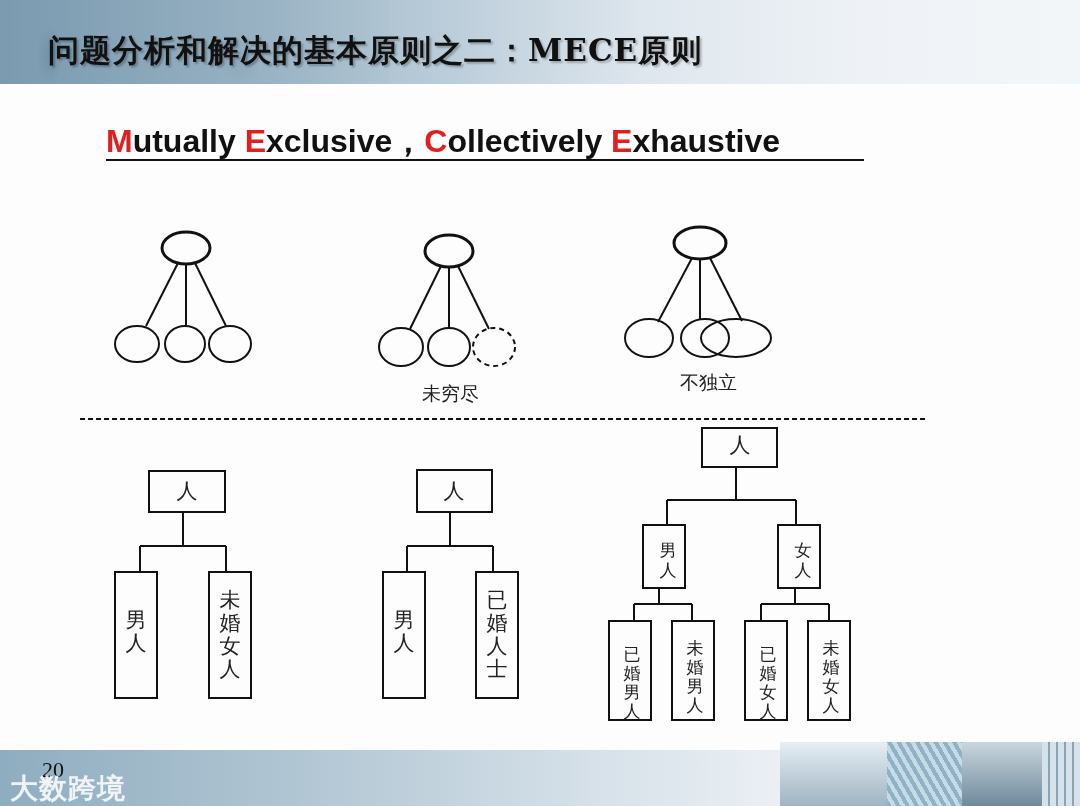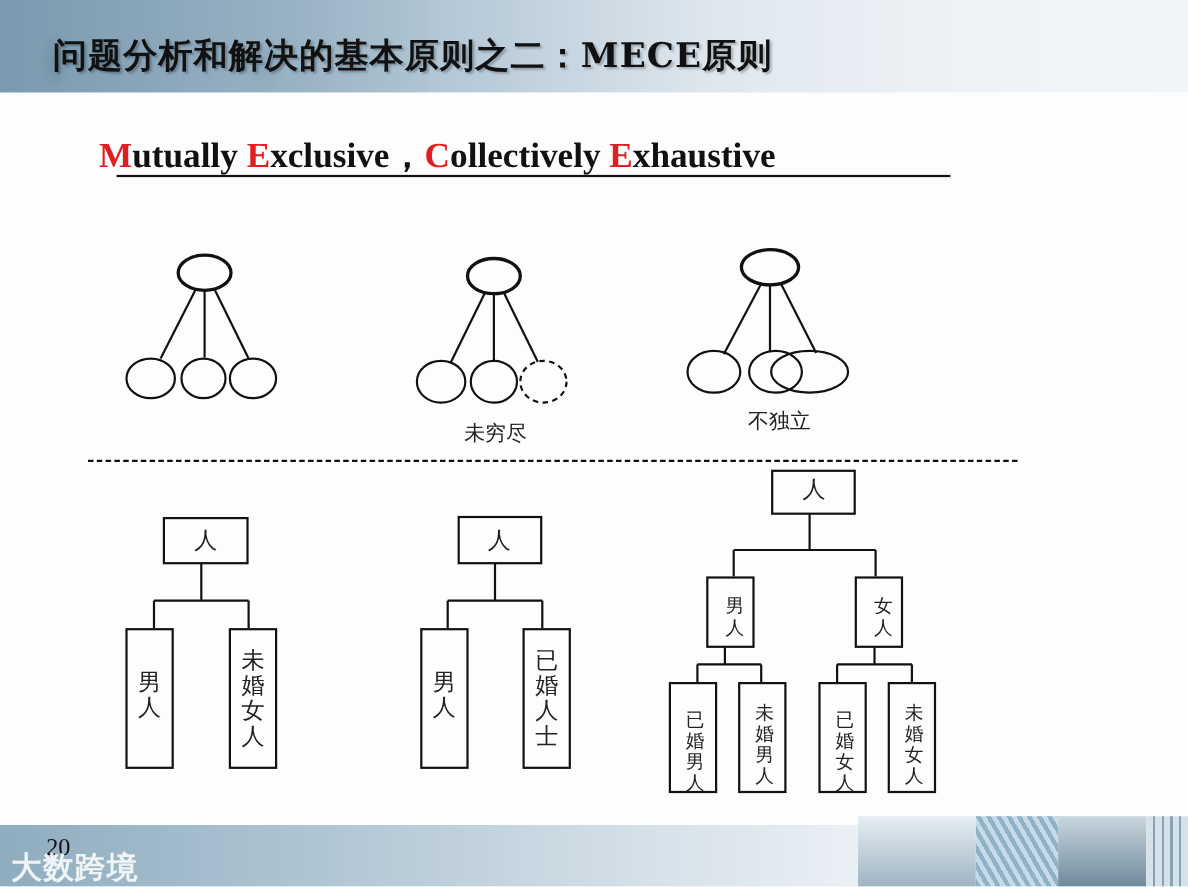--- a/index.html
+++ b/index.html
@@ -15,21 +15,21 @@
       radial-gradient(ellipse 20px 40px at 50px 55px, rgba(90,120,140,0.35), transparent 70%),
       radial-gradient(ellipse 30px 35px at 240px 60px, rgba(120,150,170,0.3), transparent 70%),
       linear-gradient(90deg, rgba(110,140,160,0.25), rgba(160,185,200,0.1));
   }
   .page-title {
     position: absolute; left: 48px; top: 30px; font-family: "DejaVu Serif", "Liberation Serif", serif;
     font-size: 31px; font-weight: bold; color: #111; letter-spacing: 1px;
     text-shadow: 2px 2px 2px rgba(0,0,0,0.25);
   }
   .subtitle {
-    position: absolute; left: 90px; top: 120px; font-family: Liberation Serif, serif;
+    position: absolute; left: 106px; top: 120px; font-family: Liberation Sans, sans-serif;
     font-size: 32px; font-weight: bold; color: #111; white-space: nowrap;
   }
   .subtitle .red { color: #e02020; }
   .subtitle-underline { position: absolute; left: 106px; top: 159px; width: 758px; height: 2px; background: #111; }
   svg.diagram { position: absolute; left: 0; top: 0; }
   .footer-band {
     position: absolute; left: 0; top: 750px; width: 1080px; height: 56px;
     background: linear-gradient(90deg, #8fadc0 0%, #b4c8d5 30%, #d6e1e9 55%, #eef2f6 75%, #f4f7fa 100%);
   }
   .footer-photos { position: absolute; left: 780px; top: 742px; width: 300px; height: 64px; display: flex; }

